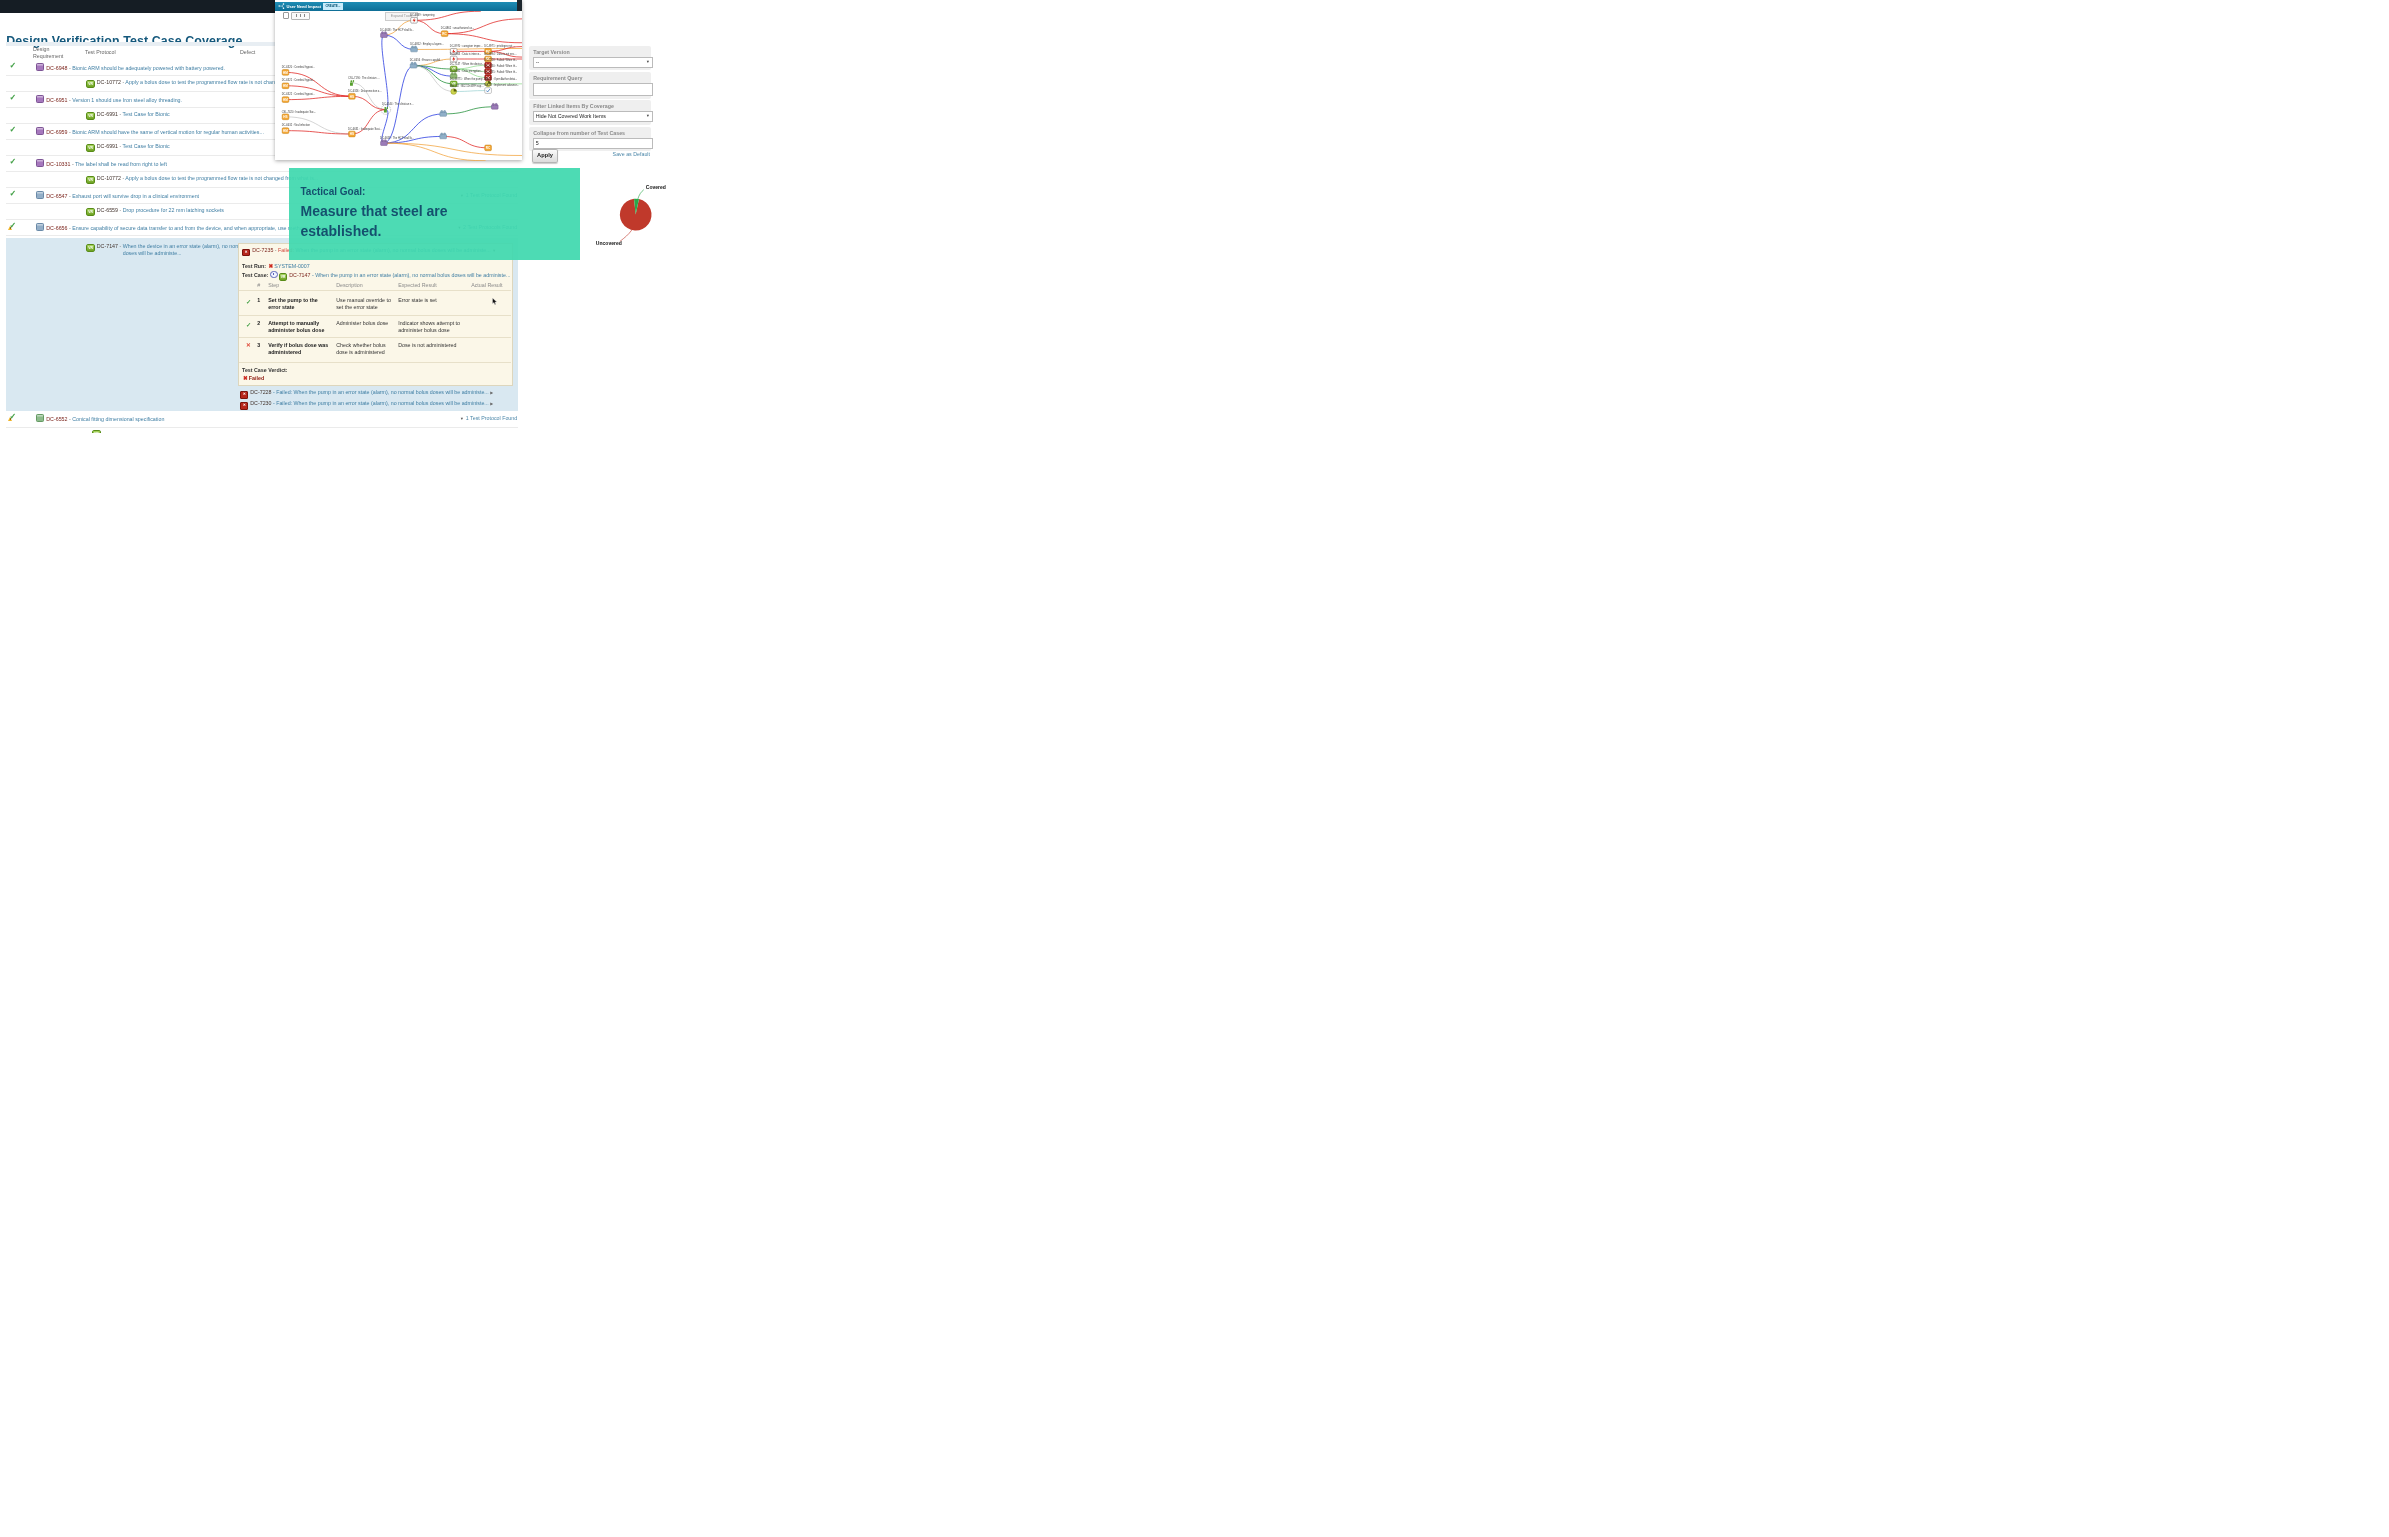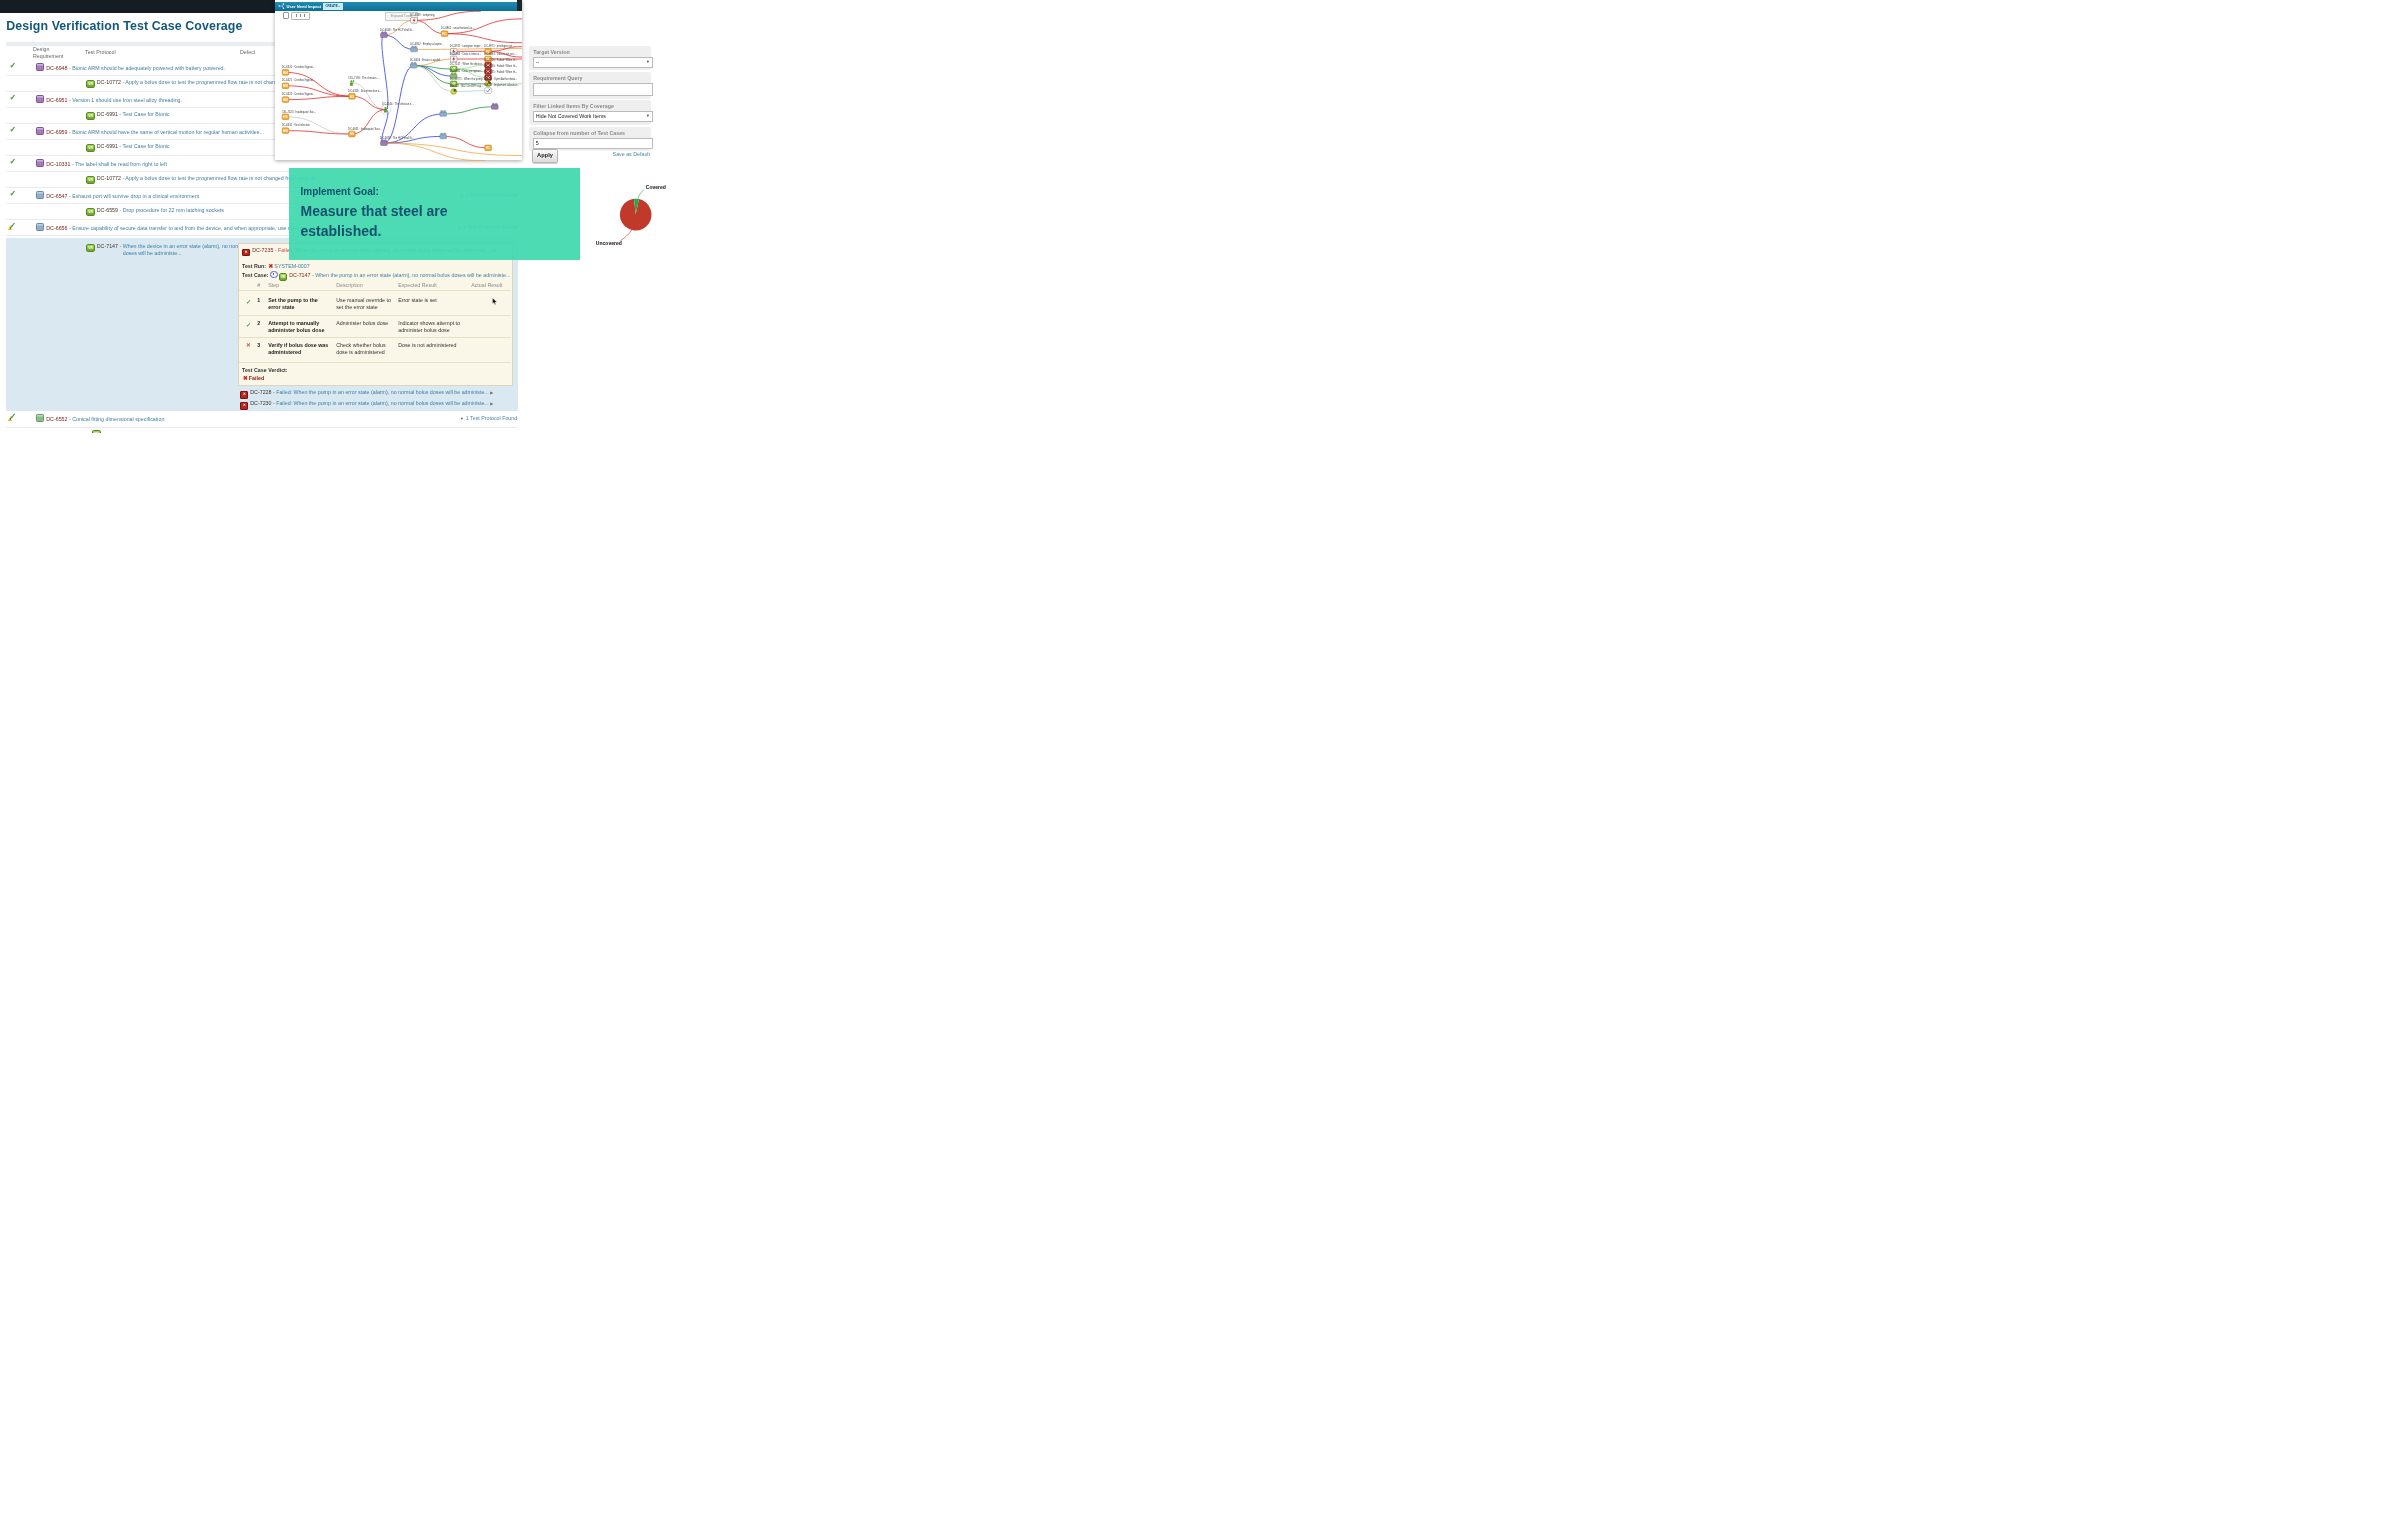--- a/index.html
+++ b/index.html
@@ -1,21 +1,21 @@
 <!DOCTYPE html>
 <html style="font-size:7.6px"><head>
 <meta charset="utf-8">
 <style>
   html,body{margin:0;padding:0;background:#fff;}
   .stage{position:relative;width:744px;height:433px;overflow:hidden;background:#fff;
          font-family:"Liberation Sans",sans-serif;font-size:5.3px;color:#333;}
   .abs{position:absolute;}
   
   .topbar{left:0;top:0;width:275px;height:13.4px;background:#151d24;}
-  .page-title{left:6.2px;top:19px;font-size:12.4px;font-weight:bold;color:#14587c;letter-spacing:0.1px;}
+  .page-title{left:6.2px;top:34px;font-size:12.4px;font-weight:bold;color:#14587c;letter-spacing:0.1px;}
   .band{left:6.2px;top:42px;width:512px;height:4.3px;background:#e8eef3;}
   .colhead{color:#666;font-size:5.3px;line-height:6.7px;}
   .table-sep{left:6.2px;top:60px;width:512px;height:0.5px;background:#c9c9c9;}
   
   #rows,#rows-after{position:absolute;left:6.2px;width:512px;}
   #rows{top:60px;} #rows-after{top:411px;}
   .row{position:relative;height:15px;border-bottom:0.5px solid #ebebeb;background:#fff;}
   .row .check{position:absolute;left:3.3px;top:1.4px;width:9.6px;height:9.6px;}
   .ck-g{color:#43a047;font-size:8.1px;font-weight:bold;line-height:9.6px;}
   .warn-tri{position:absolute;left:-1px;top:4.3px;width:0;height:0;border-left:2.4px solid transparent;
@@ -497,18 +497,18 @@
           <rect x="353" y="255" width="4" height="3.5" rx="1" fill="#8fafc8" stroke="#63849e"></rect>
         </g>
         <g>
           <rect x="439" y="280" width="14" height="12" rx="2.5" fill="#f5a733" stroke="#c07c16" stroke-width="1"></rect>
           <text x="446" y="288.6" text-anchor="middle" font-size="6.5" font-weight="bold" fill="#fff" font-family="Liberation Sans,sans-serif">RC</text>
         </g>
       </svg>
   </div>
 
   <div class="abs goal">
-    <div class="h">Implement Goal:</div>
+    <div class="h">Tactical Goal:</div>
     <div class="t">Measure that steel are established.</div>
   </div>
 
 </div>
 
 
 </body></html>

